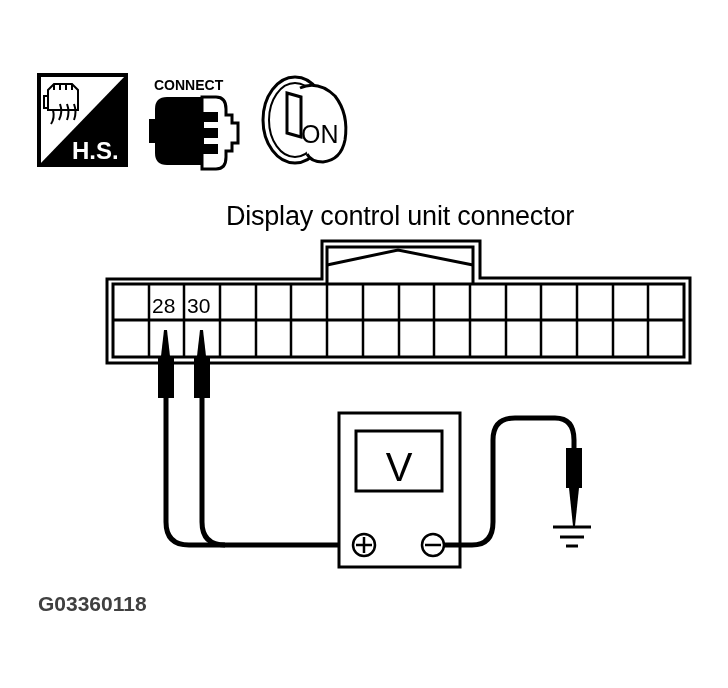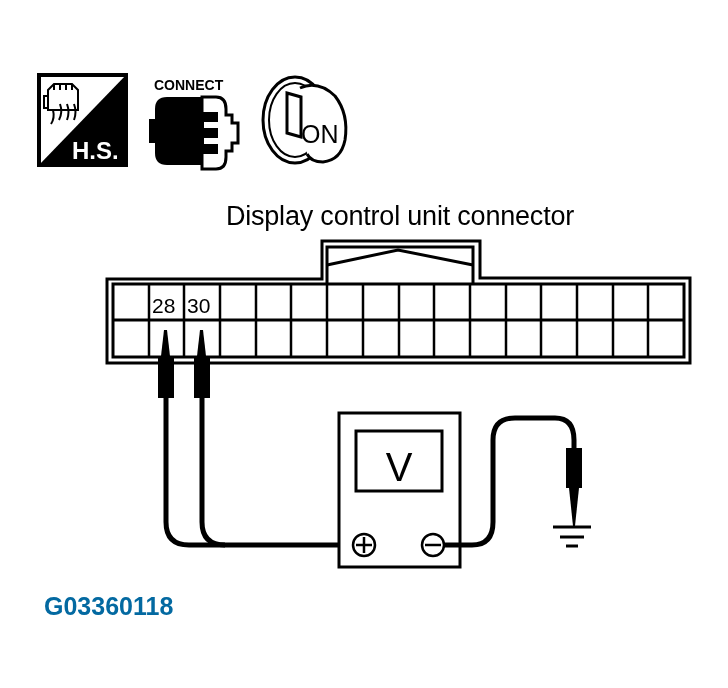--- a/index.html
+++ b/index.html
@@ -1,19 +1,19 @@
 <!DOCTYPE html>
 <html><head>
 <meta charset="utf-8">
 <style>
   html, body { margin:0; padding:0; background:#ffffff; }
   body { width:728px; height:688px; position:relative; overflow:hidden; font-family:"Liberation Sans", sans-serif; }
   .layer { position:absolute; left:0; top:0; }
   .title { position:absolute; left:0; width:800px; top:201px; text-align:center; font-size:27px; color:#000; letter-spacing:-0.2px; }
-  .fig-id { position:absolute; left:44px; top:592px; font-size:25px; font-weight:bold; color:#0369a1; }
+  .fig-id { position:absolute; left:38px; top:592px; font-size:21px; font-weight:bold; color:#404040; }
   .pin-label { font-family:"Liberation Sans", sans-serif; font-size:21px; fill:#000; }
   .icon-text { font-family:"Liberation Sans", sans-serif; font-weight:bold; }
 </style>
 </head>
 <body>
 
 <svg class="layer" width="728" height="688" viewBox="0 0 728 688" xmlns="http://www.w3.org/2000/svg">
 
   <g>
     <rect x="39" y="75" width="87" height="90" fill="#fff" stroke="#000" stroke-width="4"></rect>

